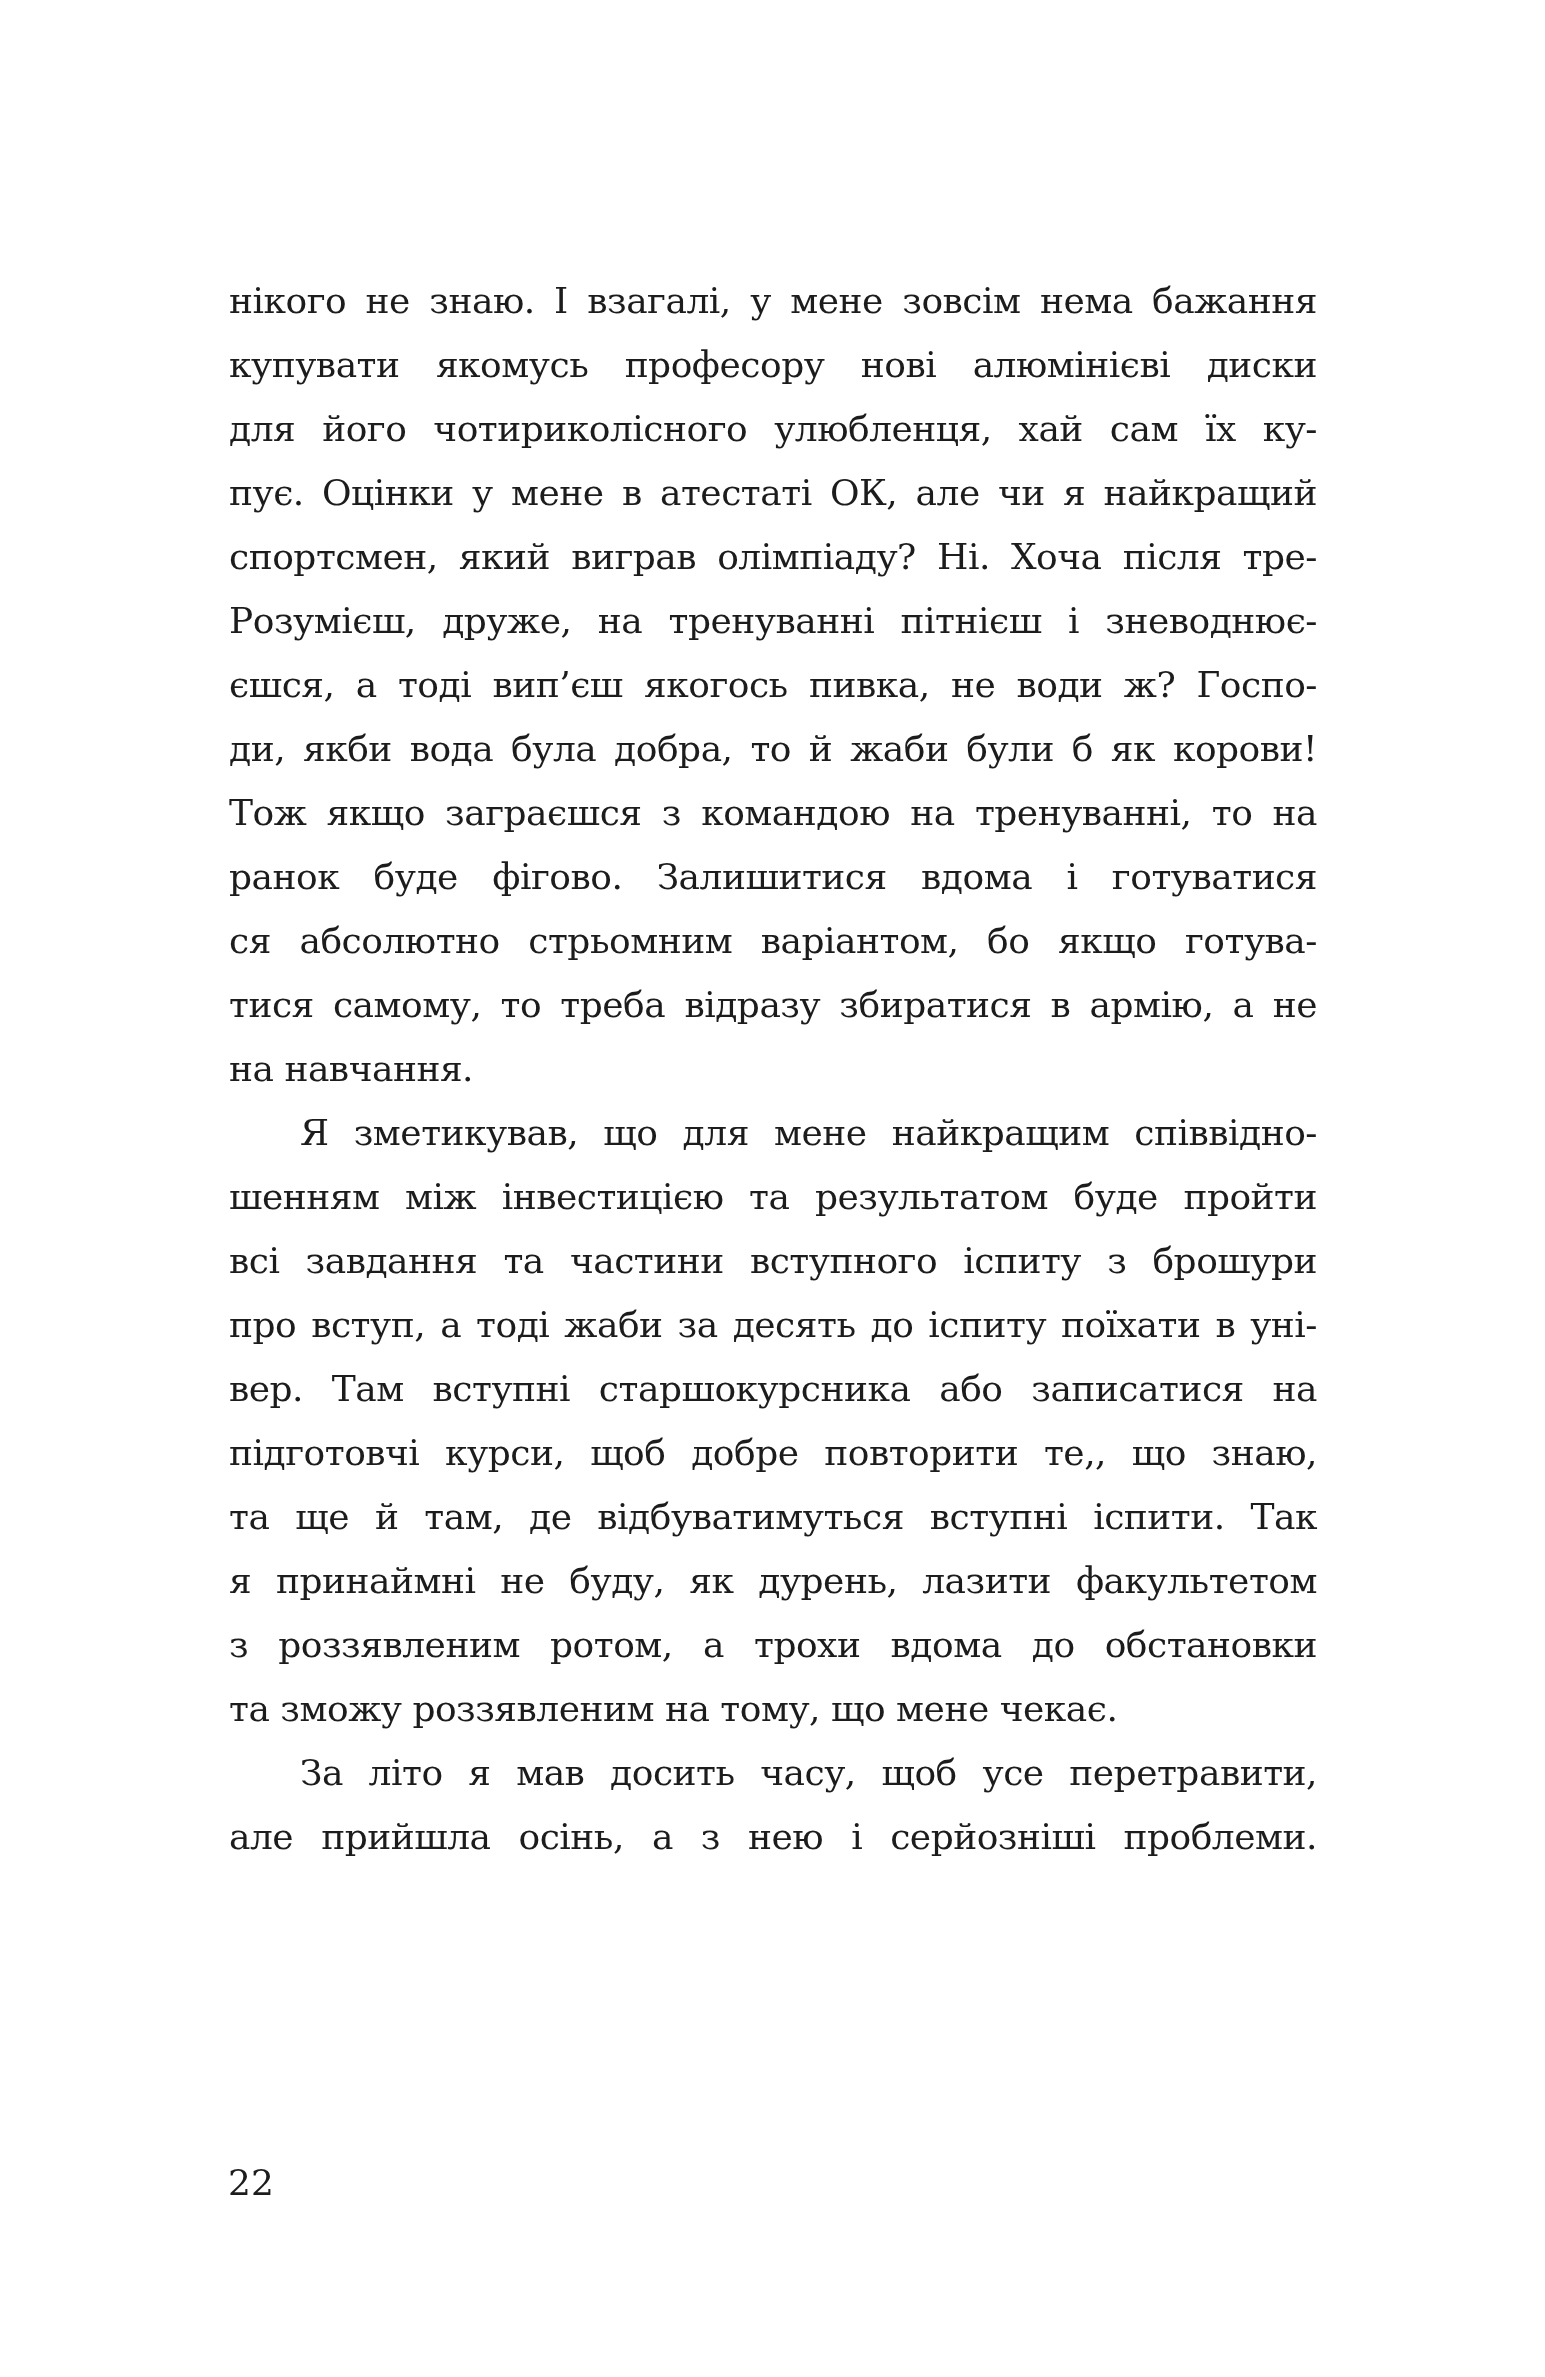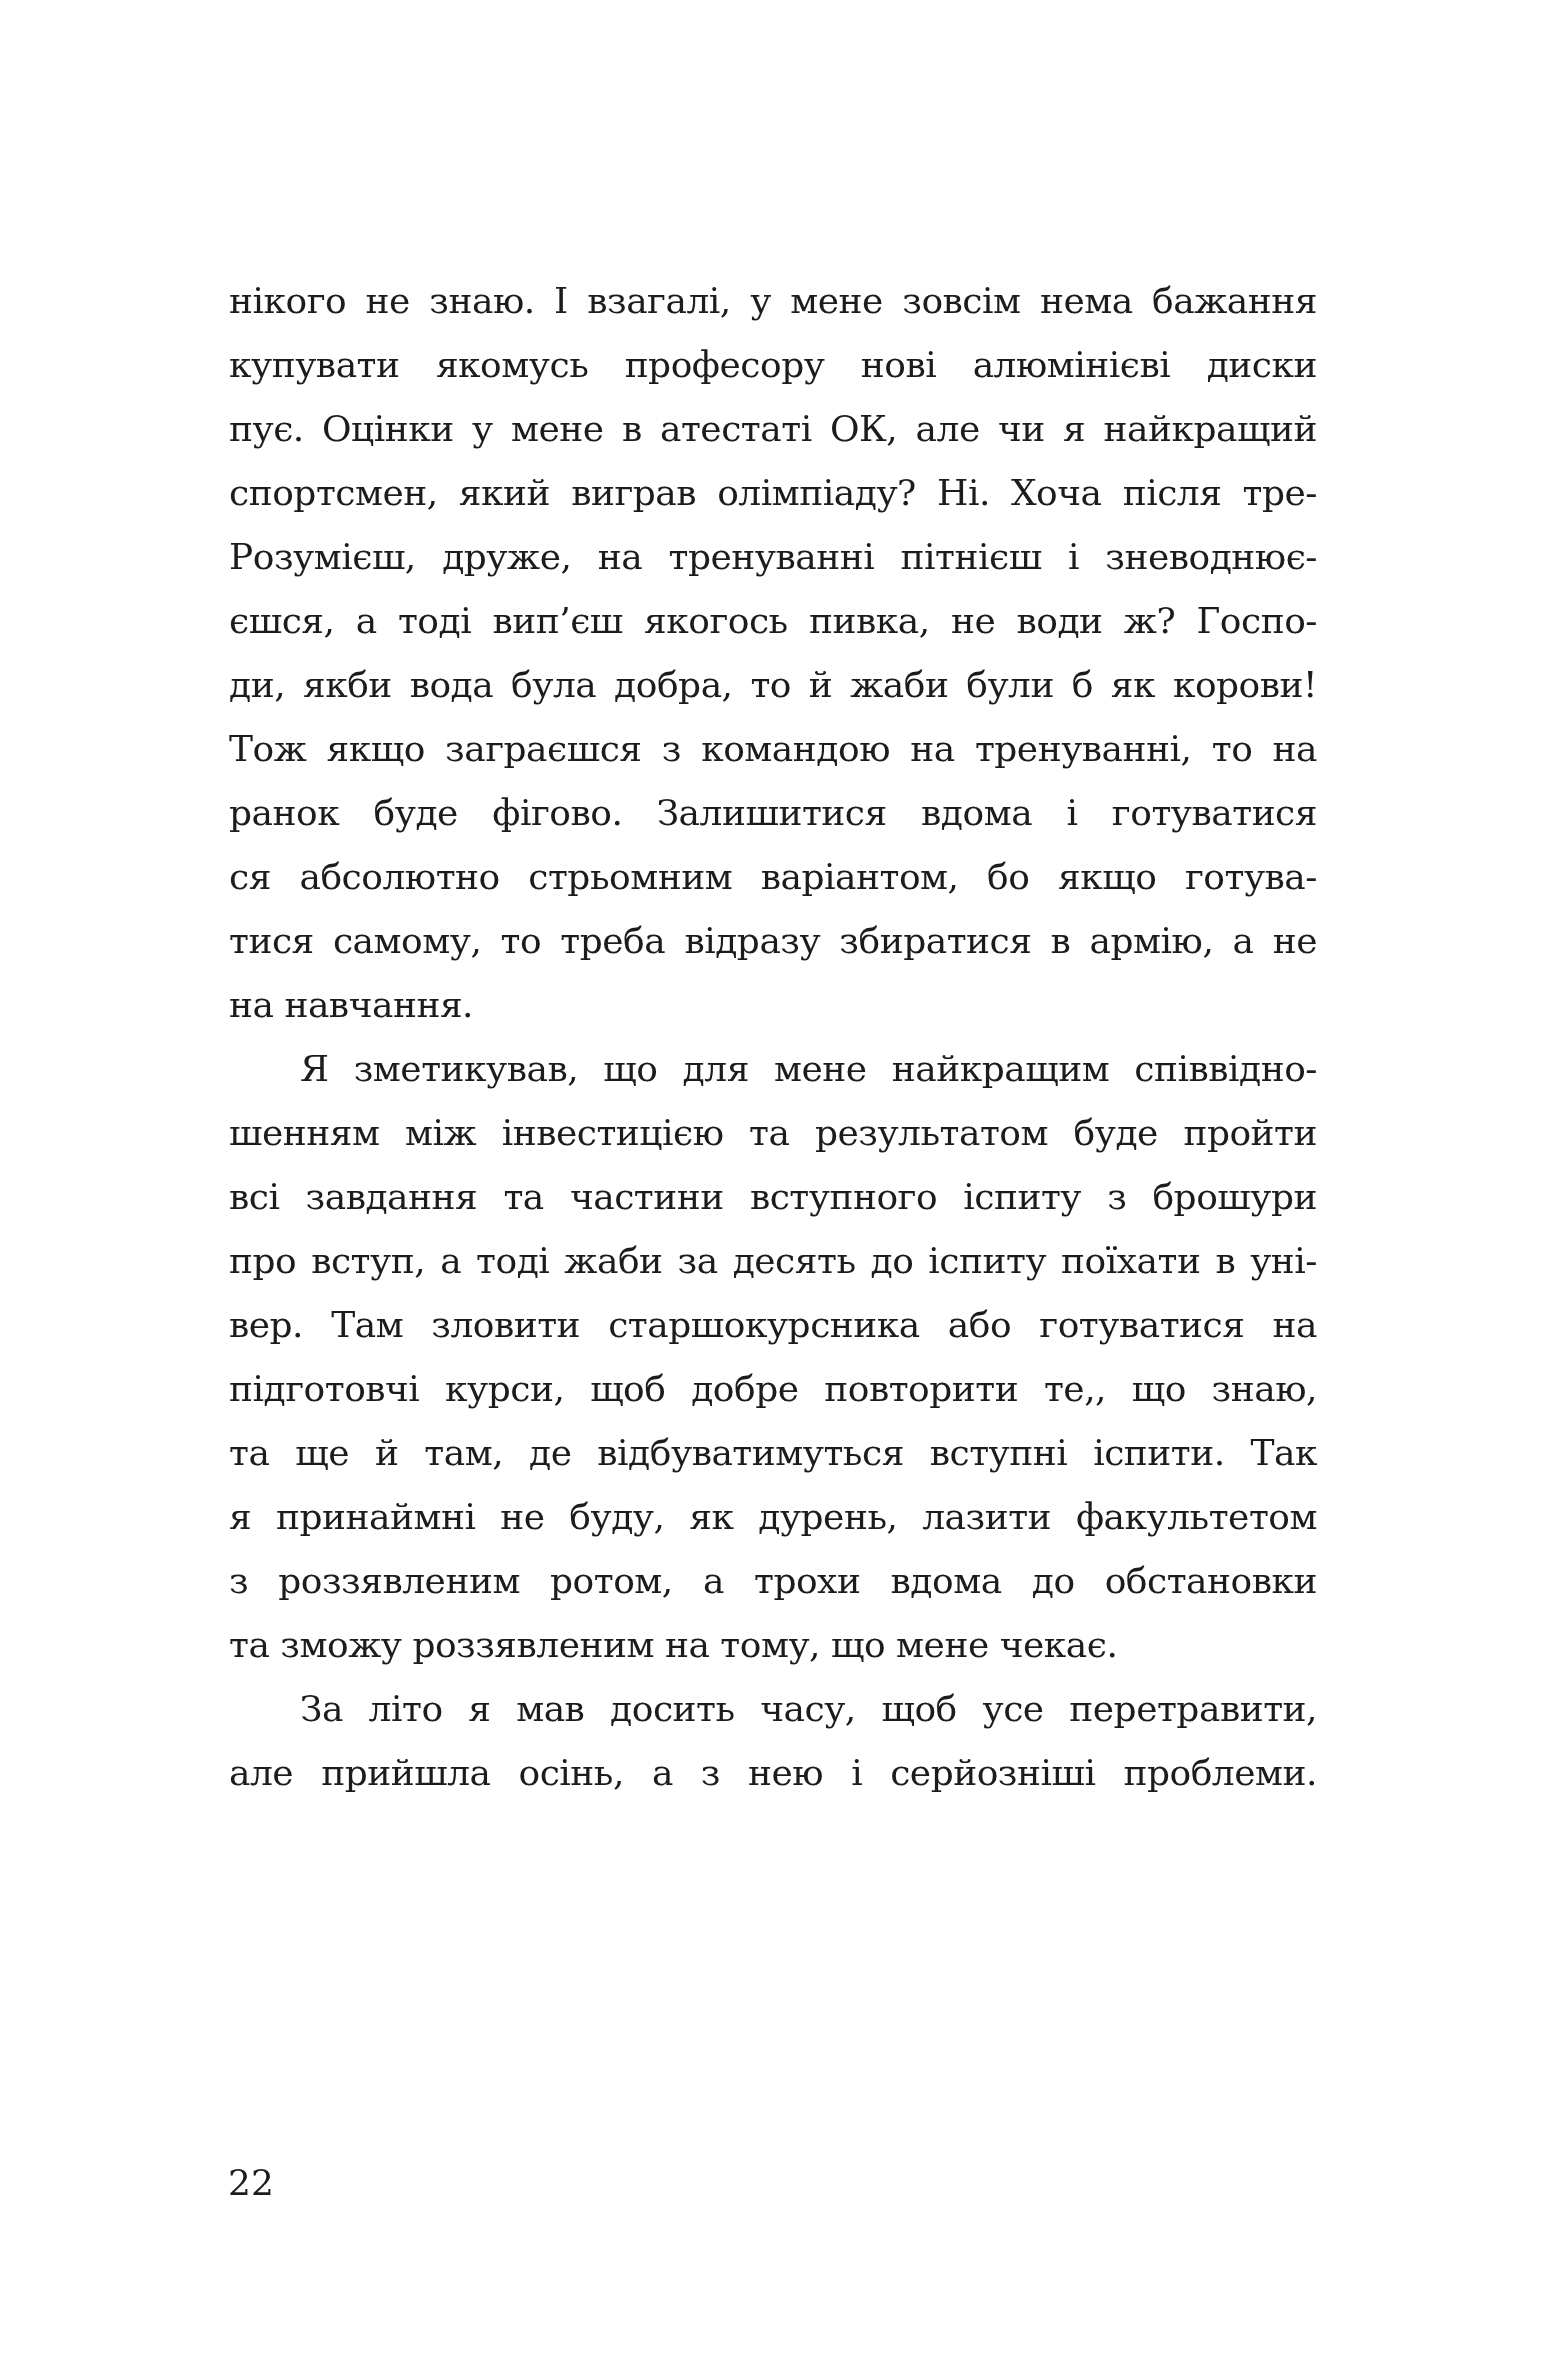--- a/index.html
+++ b/index.html
@@ -56,38 +56,39 @@
   </style>
 </head>
 <body>
 
 <div class="page">
   <div class="text-block">
 
     <div>
       <span class="line">нікого не знаю. І взагалі, у мене зовсім нема бажання</span>
       <span class="line">купувати якомусь професору нові алюмінієві диски</span>
+      <span class="line">для його чотириколісного улюбленця, хай сам їх ку-</span>
       <span class="line">пує. Оцінки у мене в атестаті ОК, але чи я найкращий</span>
       <span class="line">спортсмен, який виграв олімпіаду? Ні. Хоча після тре-</span>
       <span class="line">Розумієш, друже, на тренуванні пітнієш і зневоднює-</span>
       <span class="line">єшся, а тоді вип’єш якогось пивка, не води ж? Госпо-</span>
       <span class="line">ди, якби вода була добра, то й жаби були б як корови!</span>
       <span class="line">Тож якщо заграєшся з командою на тренуванні, то на</span>
       <span class="line">ранок буде фігово. Залишитися вдома і готуватися</span>
       <span class="line">ся абсолютно стрьомним варіантом, бо якщо готува-</span>
       <span class="line">тися самому, то треба відразу збиратися в армію, а не</span>
       <span class="line last">на навчання.</span>
     </div>
 
     <div>
       <span class="line indent">Я зметикував, що для мене найкращим співвідно-</span>
       <span class="line">шенням між інвестицією та результатом буде пройти</span>
       <span class="line">всі завдання та частини вступного іспиту з брошури</span>
       <span class="line">про вступ, а тоді жаби за десять до іспиту поїхати в уні-</span>
-      <span class="line">вер. Там зловити старшокурсника або готуватися на</span>
+      <span class="line">вер. Там вступні старшокурсника або записатися на</span>
       <span class="line">підготовчі курси, щоб добре повторити те,, що знаю,</span>
       <span class="line">та ще й там, де відбуватимуться вступні іспити. Так</span>
       <span class="line">я принаймні не буду, як дурень, лазити факультетом</span>
       <span class="line">з роззявленим ротом, а трохи вдома до обстановки</span>
       <span class="line last">та зможу роззявленим на тому, що мене чекає.</span>
     </div>
 
     <div>
       <span class="line indent">За літо я мав досить часу, щоб усе перетравити,</span>
       <span class="line">але прийшла осінь, а з нею і серйозніші проблеми.</span>

